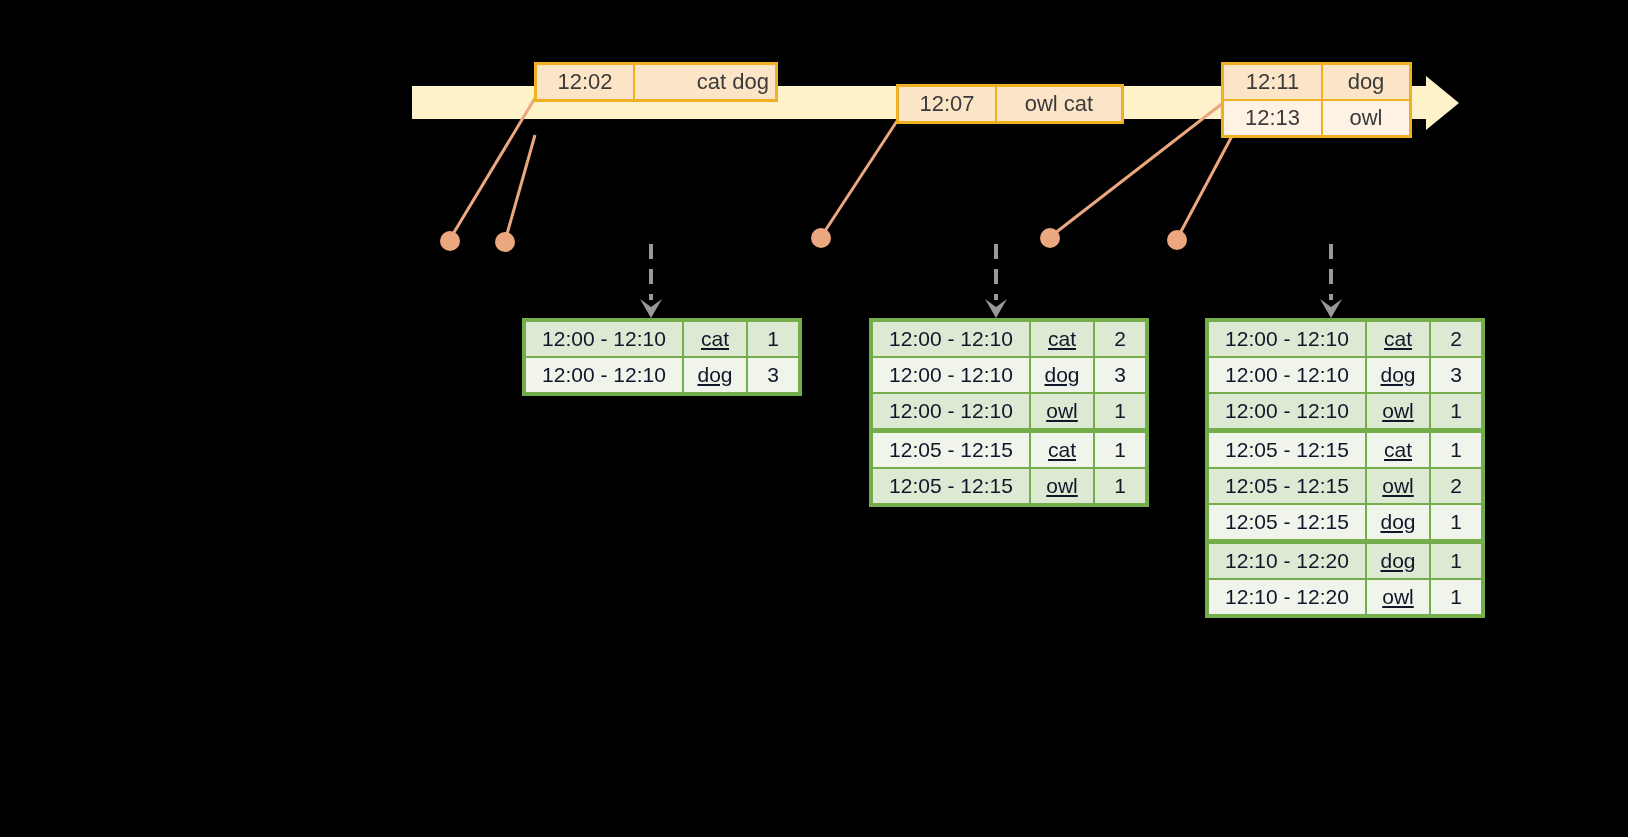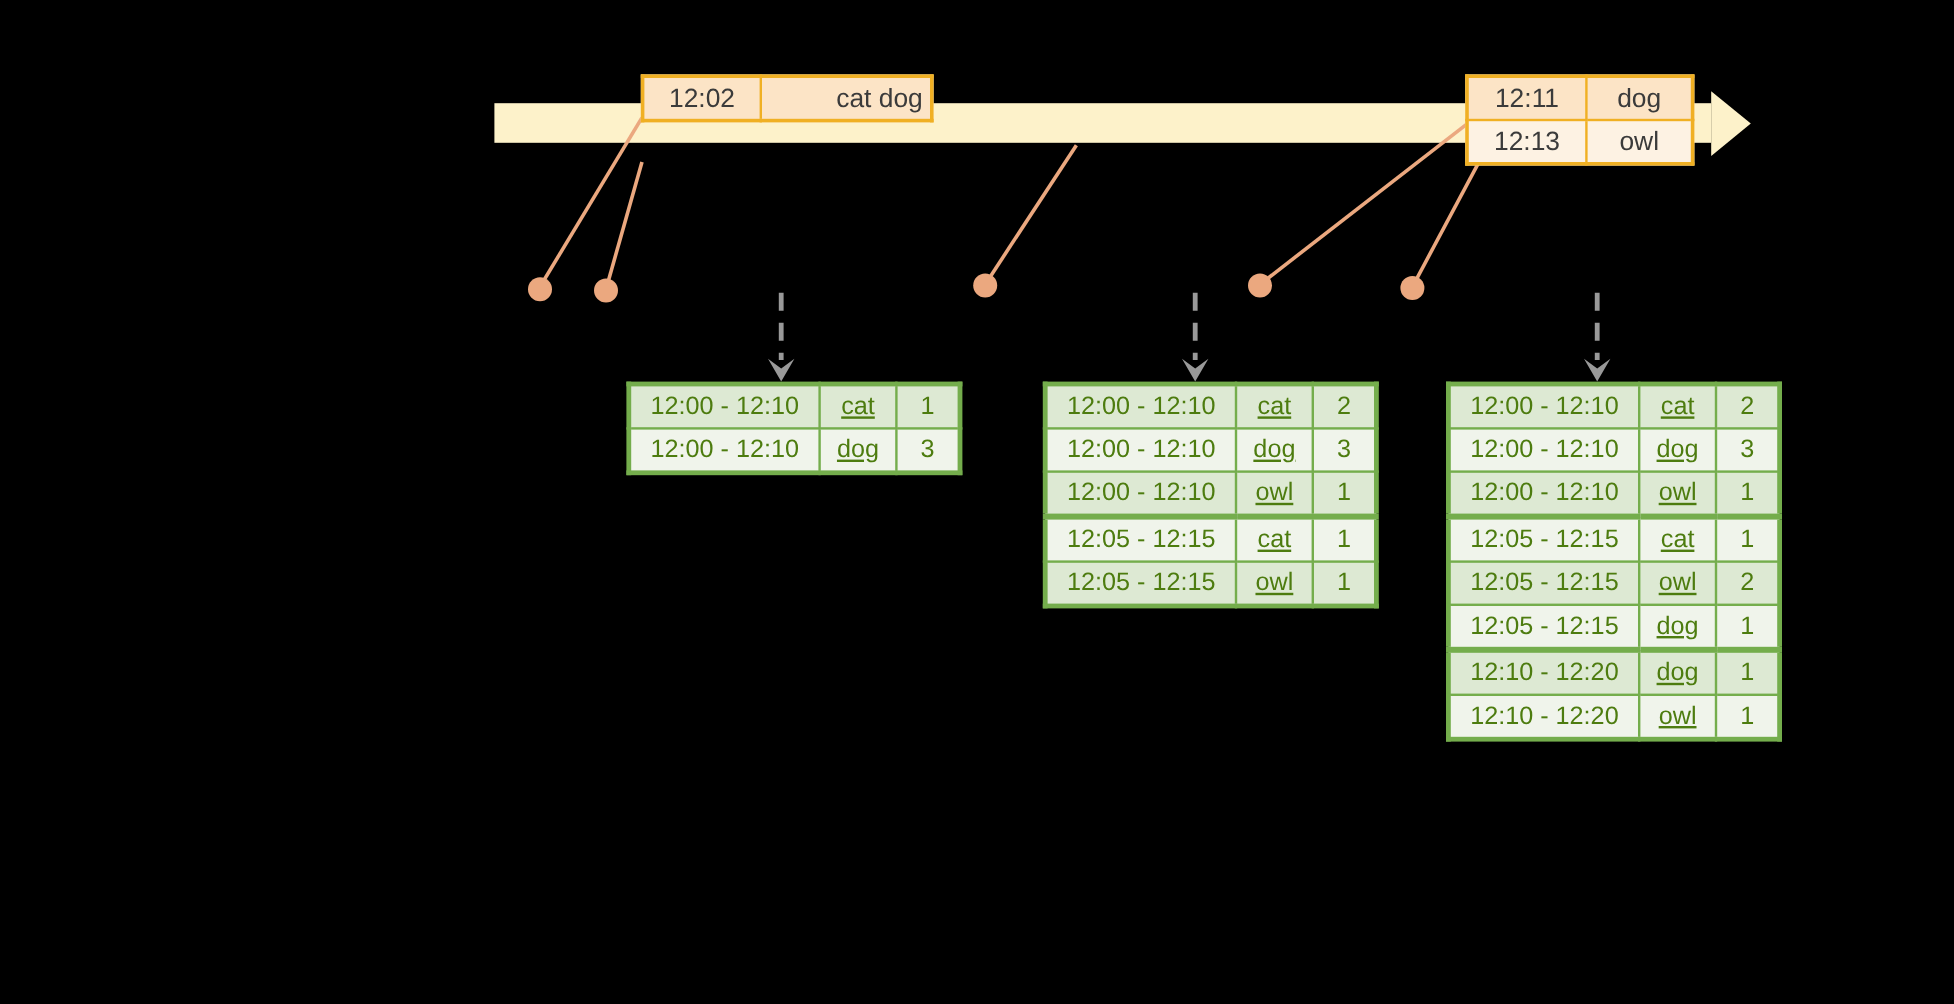--- a/index.html
+++ b/index.html
@@ -24,21 +24,21 @@
   .event-table tr:nth-child(even) td{background:#fdf2e3;}
   .ev-time{width:84px;}
   .ta .ev-words{width:128px;text-align:right;}
   .tb .ev-words{width:112px;}
   .tc .ev-words{width:74px;}
   .tc .ev-time{width:85px;}
   
   .result-table{position:absolute;border-collapse:collapse;z-index:3;border:4px solid #74ad4c;}
   .result-table td{
     border:2px solid #74ad4c;height:34px;text-align:center;vertical-align:middle;
-    font-size:21px;color:#4d7c0f;padding:0 4px;
+    font-size:21px;color:#0f172a;padding:0 4px;
   }
   .result-table tr:nth-child(odd) td{background:#dde9d3;}
   .result-table tr:nth-child(even) td{background:#f0f4eb;}
   .result-table tr.group-start td{border-top:5px solid #74ad4c;}
   .rt-window{width:148px;}
   .rt-word{width:54px;text-decoration:underline;}
   .rt-count{width:42px;}
   
   .overlay{position:absolute;left:0;top:0;width:1628px;height:837px;z-index:2;pointer-events:none;}
 </style>
@@ -74,20 +74,28 @@
 
   <table class="event-table ta" style="left:505px;top:62px;">
     <tbody>
         <tr>
       <td class="ev-time">12:02</td>
       <td class="ev-words">cat dog</td>
     </tr>
   </tbody>
     </table>
 
+  <table class="event-table tb" style="left:867px;top:84px;">
+    <tbody>
+        <tr>
+      <td class="ev-time">12:07</td>
+      <td class="ev-words">owl cat</td>
+    </tr>
+  </tbody>
+    </table>
 
   <table class="event-table tc" style="left:1192px;top:62px;">
     <tbody>
         <tr>
       <td class="ev-time">12:11</td>
       <td class="ev-words">dog</td>
     </tr>
     <tr>
       <td class="ev-time">12:13</td>
       <td class="ev-words">owl</td>

